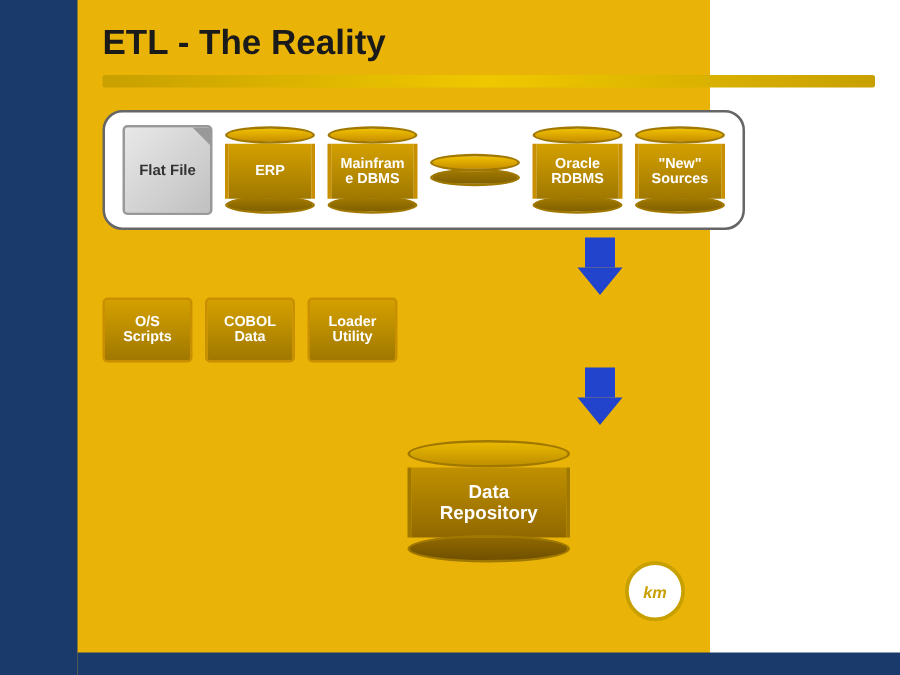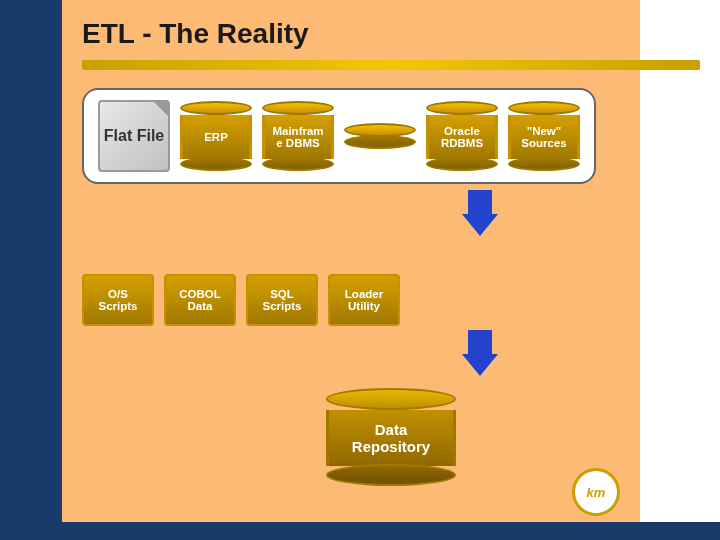--- a/index.html
+++ b/index.html
@@ -6,23 +6,23 @@
 
     body {
       width: 720px;
       height: 540px;
       background: #ffffff;
       font-family: Arial, sans-serif;
       overflow: hidden;
     }
 
     .slide {
-      width: 640px;
+      width: 568px;
       height: 540px;
-      background: #fdba74;
+      background: #eab308;
       position: relative;
     }
 
     
     .left-bar {
       position: absolute;
       left: 0;
       top: 0;
       width: 62px;
       height: 540px;
@@ -119,21 +119,21 @@
     
     .flat-file-box {
       width: 72px;
       height: 72px;
       background: linear-gradient(135deg, #e8e8e8 0%, #c0c0c0 100%);
       border: 2px solid #999;
       border-radius: 4px;
       display: flex;
       align-items: center;
       justify-content: center;
-      font-size: 16px;
+      font-size: 12px;
       font-weight: bold;
       color: #333;
       text-align: center;
       position: relative;
     }
 
     .flat-file-box::before {
       content: '';
       position: absolute;
       top: 0; right: 0;
@@ -158,21 +158,20 @@
       border: 2px solid #c89000;
       border-radius: 4px;
       display: flex;
       align-items: center;
       justify-content: center;
       font-size: 11.5px;
       font-weight: bold;
       color: #fff;
       text-align: center;
       padding: 6px 4px;
-      margin-top: 36px;
     }
 
     
     .data-repo {
       display: flex;
       flex-direction: column;
       align-items: center;
       margin-top: 8px;
       border-radius: 16px;
     }
@@ -206,21 +205,21 @@
       height: 22px;
       background: linear-gradient(to bottom, #906800, #705000);
       border-radius: 50%;
       border: 2px solid #a07800;
       margin-top: -2px;
     }
 
     
     .logo {
       position: absolute;
-      bottom: 24px;
+      bottom: 43px;
       right: 20px;
       width: 48px;
       height: 48px;
     }
 
     .logo-circle {
       width: 48px;
       height: 48px;
       border-radius: 50%;
       border: 3px solid #c8a000;
@@ -341,25 +340,20 @@
         </div>
       </div>
 
       <div class="code-box">
         <div class="code-rect">
           <span>COBOL Data</span>
         </div>
       </div>
 
 
-      <div class="code-box">
-        <div class="code-rect">
-          <span>SQL Scripts</span>
-        </div>
-      </div>
 
       <div class="code-box">
         <div class="code-rect">
           <span>Loader Utility</span>
         </div>
       </div>
 
 
     </div>
 

